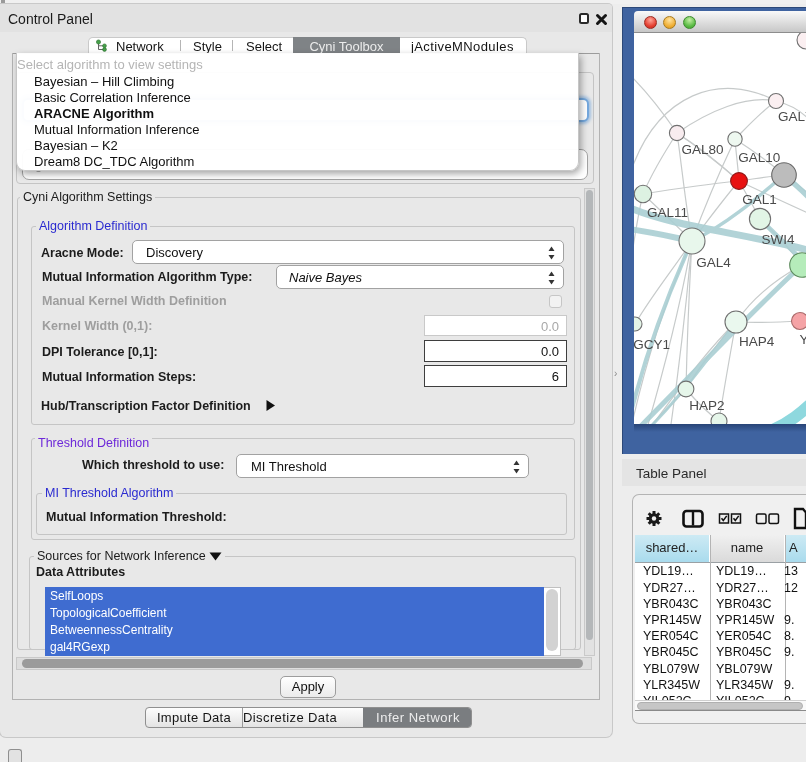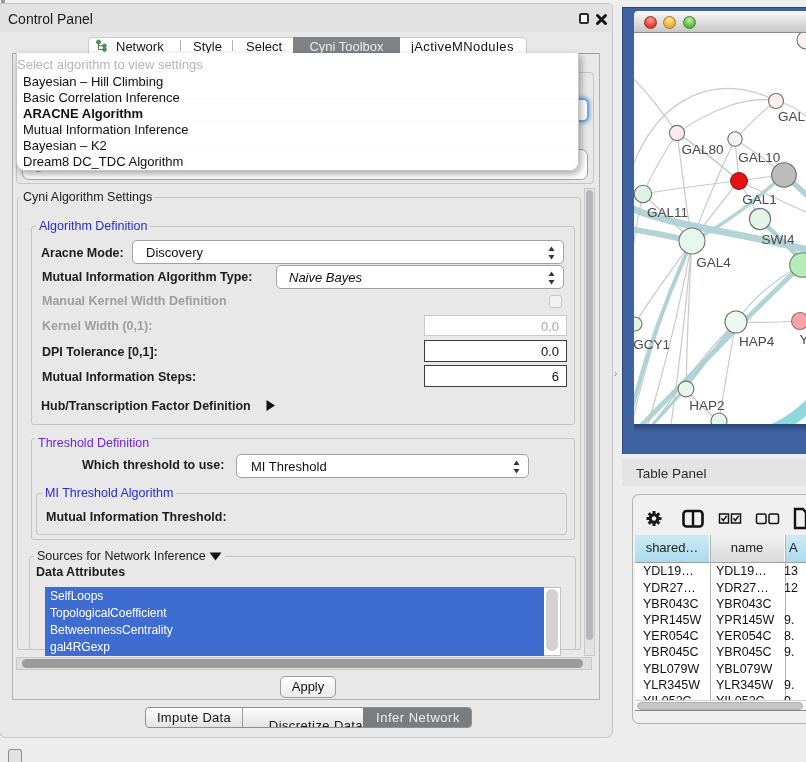--- a/index.html
+++ b/index.html
@@ -137,27 +137,27 @@
 <div class="abs" style="left:16px;top:657px;width:576px;height:13px;background:#dedede;border:1px solid #c9c9c9;box-sizing:border-box;"></div>
 <div class="abs" style="left:22px;top:659px;width:561px;height:9px;background:#9b9b9b;border-radius:4.5px;"></div>
 <div class="abs" style="left:584px;top:188px;width:11px;height:468px;background:#e2e2e2;border:1px solid #c9c9c9;box-sizing:border-box;"></div>
 <div class="abs" style="left:586px;top:190px;width:7px;height:450px;background:#b4b7b9;border-radius:4px;"></div>
 
 <div class="abs" style="left:280px;top:676px;width:56px;height:22px;background:linear-gradient(#ffffff,#ebebeb);border:1px solid #9d9d9d;border-radius:5px;box-sizing:border-box;text-align:center;font-size:13px;color:#111;line-height:19px;">Apply</div>
 
 <div class="abs" style="left:145px;top:707px;width:327px;height:21px;background:linear-gradient(#fdfdfd,#e3e3e3);border:1px solid #8f8f8f;border-radius:4px;box-sizing:border-box;overflow:hidden;font-size:13px;">
   <div class="abs" style="left:0;top:0;width:96px;height:21px;color:#141414;text-align:center;line-height:20px;font-weight:500;letter-spacing:.3px;">Impute Data</div>
   <div class="abs" style="left:96px;top:0;width:1px;height:21px;background:#9a9a9a;"></div>
-  <div class="abs" style="left:97px;top:8px;width:120px;height:21px;color:#141414;text-align:right;line-height:20px;font-weight:500;letter-spacing:.4px;">Discretize Data</div>
+  <div class="abs" style="left:97px;top:0;width:120px;height:21px;color:#141414;text-align:left;line-height:20px;font-weight:500;letter-spacing:.4px;">Discretize Data</div>
   <div class="abs" style="left:217px;top:0;width:110px;height:21px;background:#7a7d80;color:#ededed;text-align:center;line-height:20px;letter-spacing:.5px;">Infer Network</div>
 </div>
 
 <div class="abs" style="left:16px;top:53px;width:563px;height:118px;background:rgba(255,255,255,.97);border:1px solid #c6c6c6;border-top:none;border-radius:0 0 9px 9px;box-shadow:2px 3px 7px rgba(0,0,0,.35);box-sizing:border-box;">
   <div class="abs" style="left:0;top:4px;width:100%;text-align:left;font-size:13px;color:#b5b5b5;">Select algorithm to view settings</div>
-  <div class="abs" style="left:6px;top:21px;font-size:13px;color:#101010;line-height:16.1px;">
+  <div class="abs" style="left:17px;top:21px;font-size:13px;color:#101010;line-height:16.1px;">
     Bayesian – Hill Climbing<br>
     Basic Correlation Inference<br>
     <b>ARACNE Algorithm</b><br>
     Mutual Information Inference<br>
     Bayesian – K2<br>
     Dream8 DC_TDC Algorithm
   </div>
 </div>
 
 <div class="abs" style="left:622px;top:7px;width:184px;height:447px;background:#3f63a0;border-left:1px solid #2c4878;border-top:1px solid #2c4878;box-sizing:border-box;"></div>

